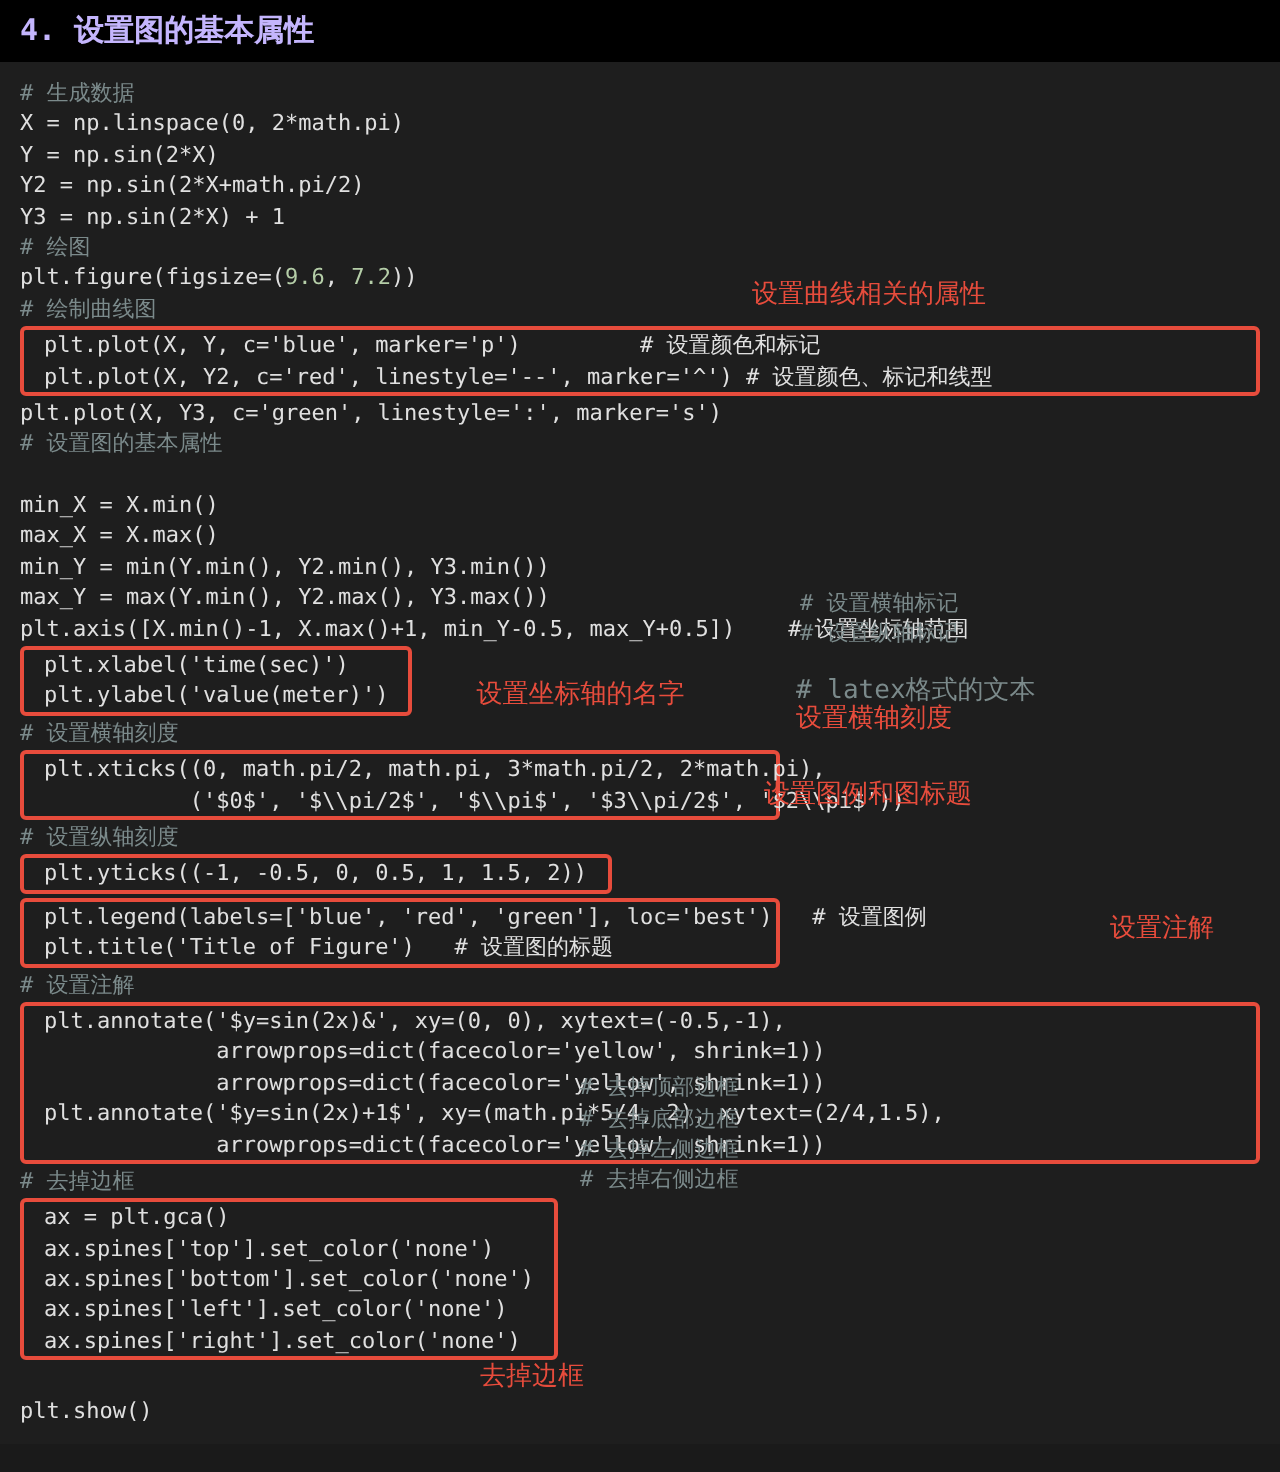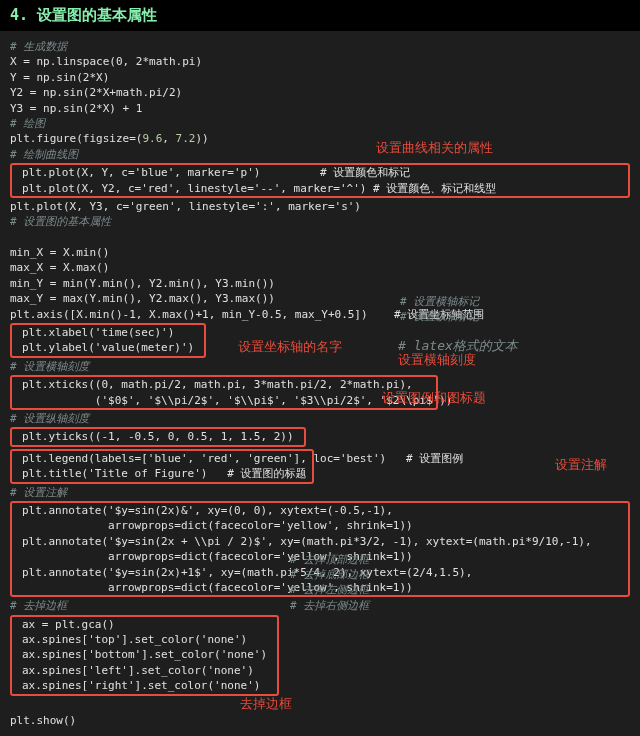--- a/index.html
+++ b/index.html
@@ -5,33 +5,33 @@
   * { margin: 0; padding: 0; box-sizing: border-box; }
   body {
     background: #1a1a1a;
     color: #e0e0e0;
     font-family: 'Consolas', 'Monaco', monospace;
     font-size: 11px;
     width: 640px;
   }
   .header {
     background: #000;
-    color: #86efac;
+    color: #c4b5fd;
     font-size: 15px;
     font-weight: bold;
     padding: 6px 10px;
   }
   .code-area {
     background: #1e1e1e;
     padding: 8px 10px;
     position: relative;
     line-height: 1.4;
   }
   .line { white-space: pre; }
-  .comment { color: #7b8a8b; font-style: italic; }
+  .comment { color: #7b8a8b; }
   .num { color: #b5cea8; }
   .box {
     border: 2px solid #e74c3c;
     border-radius: 3px;
     display: inline-block;
     padding: 0 10px;
     margin: 1px 0;
   }
   .ann {
     color: #e74c3c;
@@ -72,40 +72,39 @@
 <div><span class="box">
   <div class="line">plt.xlabel('time(sec)')</div>
   <div class="line">plt.ylabel('value(meter)')</div>
 </span><span class="ann" style="position:static; margin-left:32px;">设置坐标轴的名字</span>
 <span style="position:absolute; left:400px; margin-top:-28px;">
   <div class="comment"># 设置横轴标记</div>
   <div class="comment"># 设置纵轴标记</div>
 </span>
 </div>
 <div class="line comment"># 设置横轴刻度</div>
-<div class="box" style="display:block; width:428px;">
+<div class="box" style="display:block; width:380px;">
   <div class="line">plt.xticks((0, math.pi/2, math.pi, 3*math.pi/2, 2*math.pi),</div>
   <div class="line"><span>           ('$0$', '$\\pi/2$', '$\\pi$', '$3\\pi/2$', '$2\\pi$'))</span></div>
 </div>
 <div class="ann" style="top:306px; left:398px;"><span class="comment"># latex格式的文本</span></div>
 <div class="line comment"># 设置纵轴刻度</div>
 <div class="ann" style="top:320px; left:398px;">设置横轴刻度</div>
 <div><span class="box">
   <span class="line">plt.yticks((-1, -0.5, 0, 0.5, 1, 1.5, 2))</span>
 </span></div>
-<div class="box" style="display:block; width:304px;">
+<div class="box" style="display:block; width:380px;">
   <div class="line">plt.legend(labels=['blue', 'red', 'green'], loc='best')   # 设置图例</div>
   <div class="line">plt.title('Title of Figure')   # 设置图的标题</div>
 </div>
 <div class="ann" style="top:358px; left:382px;">设置图例和图标题</div>
 <div class="line comment"># 设置注解</div>
 <div class="box" style="display:block;">
   <div class="line">plt.annotate('$y=sin(2x)&amp;', xy=(0, 0), xytext=(-0.5,-1),</div>
   <div class="line">             arrowprops=dict(facecolor='yellow', shrink=1))</div>
-  <div class="line">plt.annotate('$y=sin(2x + \\pi / 2)$', xy=(math.pi*3/2, -1), xytext=(math.pi*9/10,-1),</div>
   <div class="line">             arrowprops=dict(facecolor='yellow', shrink=1))</div>
   <div class="line">plt.annotate('$y=sin(2x)+1$', xy=(math.pi*5/4, 2), xytext=(2/4,1.5),</div>
   <div class="line">             arrowprops=dict(facecolor='yellow', shrink=1))</div>
 </div>
 <div class="ann" style="top:425px; left:555px;">设置注解</div>
 <div class="line comment"># 去掉边框</div>
 <div><span class="box">
   <div class="line">ax = plt.gca()</div>
   <div class="line"><span>ax.spines['top'].set_color('none')</span></div>
   <div class="line"><span>ax.spines['bottom'].set_color('none')</span></div>

